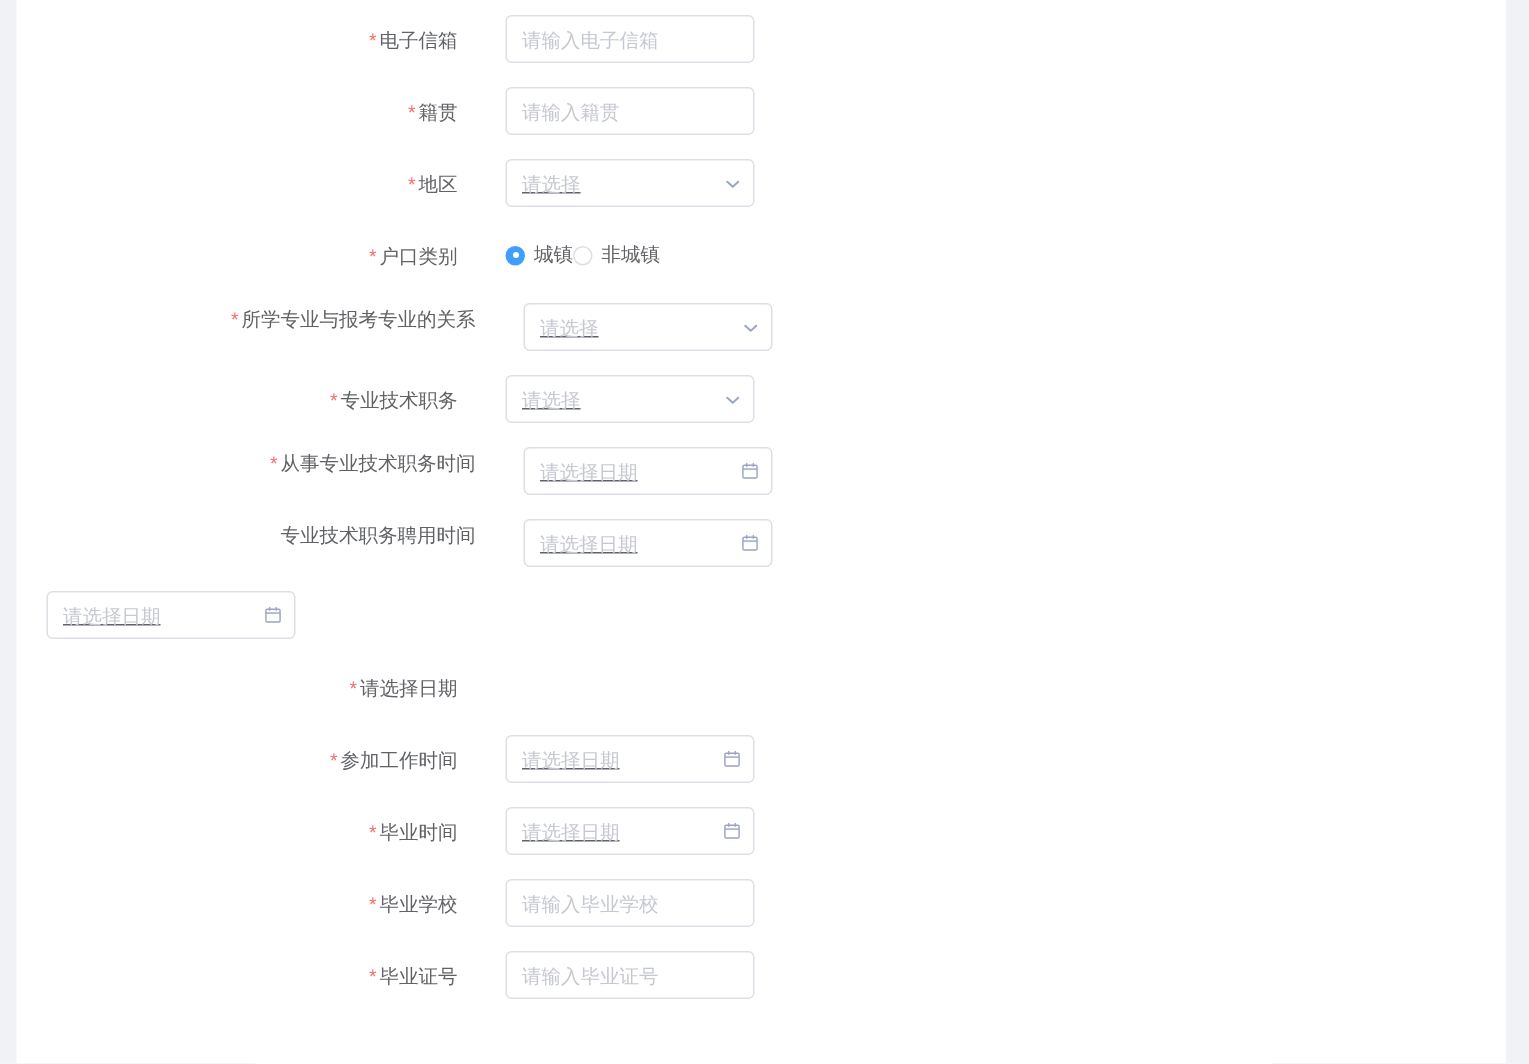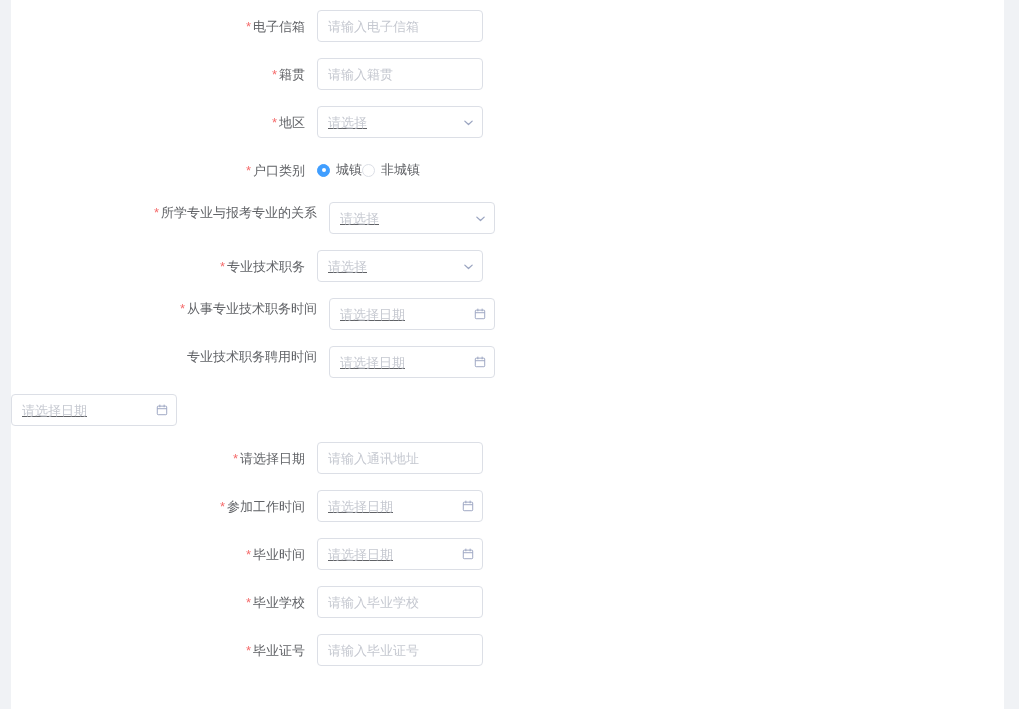--- a/index.html
+++ b/index.html
@@ -55,20 +55,21 @@
     color: #f56c6c;
     margin-right: 2px;
     font-size: 13px;
     line-height: 1;
     vertical-align: baseline;
   }
   .form-control {
     flex: 0 0 auto;
     width: 166px;
     position: relative;
+    margin-left: 20px;
   }
   .inp {
     width: 166px;
     height: 32px;
     border: 1px solid #dcdfe6;
     border-radius: 4px;
     background: #ffffff;
     font-size: 13px;
     color: #606266;
     padding: 0 10px;
@@ -227,23 +228,20 @@
               <svg width="12" height="12" viewBox="0 0 14 14" aria-hidden="true">
                 <rect x="1.5" y="2.5" width="11" height="10" rx="1" fill="none" stroke="#9aa4c0" stroke-width="1.1"></rect>
                 <path d="M1.5 5.5 H12.5" stroke="#9aa4c0" stroke-width="1.1"></path>
                 <path d="M4.5 1.2 V3.4 M9.5 1.2 V3.4" stroke="#9aa4c0" stroke-width="1.1" stroke-linecap="round"></path>
               </svg>
             </span>
           </div>
         </div>
         <div class="form-row">
           <label class="form-label"><span class="req-star">*</span><span>请选择日期</span></label>
-          <div class="form-control">
-            <input type="text" class="inp" placeholder="请输入通讯地址" style="">
-          </div>
         </div>
         <div class="form-row">
           <label class="form-label"><span class="req-star">*</span><span>参加工作时间</span></label>
           <div class="form-control">
             <input type="text" class="inp has-icon" readonly="" placeholder="请选择日期" style="">
             <span class="field-icon clickable">
               <svg width="12" height="12" viewBox="0 0 14 14" aria-hidden="true">
                 <rect x="1.5" y="2.5" width="11" height="10" rx="1" fill="none" stroke="#9aa4c0" stroke-width="1.1"></rect>
                 <path d="M1.5 5.5 H12.5" stroke="#9aa4c0" stroke-width="1.1"></path>
                 <path d="M4.5 1.2 V3.4 M9.5 1.2 V3.4" stroke="#9aa4c0" stroke-width="1.1" stroke-linecap="round"></path>

